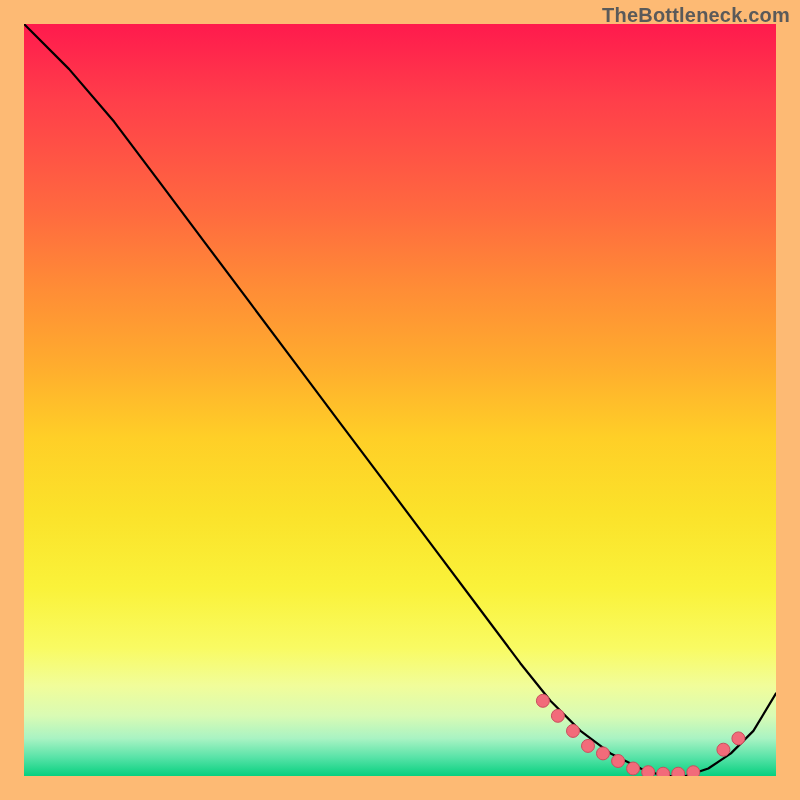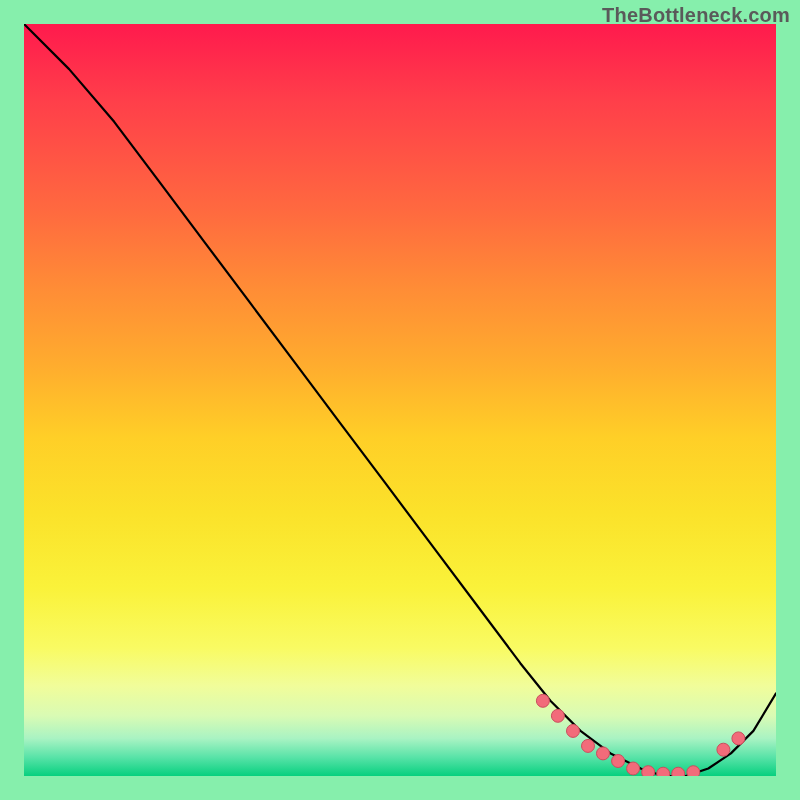--- a/index.html
+++ b/index.html
@@ -8,21 +8,21 @@
     width: 800px;
     height: 800px;
     background: #000;
     overflow: hidden;
     font-family: Arial, Helvetica, sans-serif;
   }
   .stage {
     position: relative;
     width: 800px;
     height: 800px;
-    background: #86efac;
+    background: #fdba74;
   }
   .plot {
     position: absolute;
     left: 24px;
     top: 24px;
     width: 752px;
     height: 752px;
     
     background: linear-gradient(
       to bottom,

